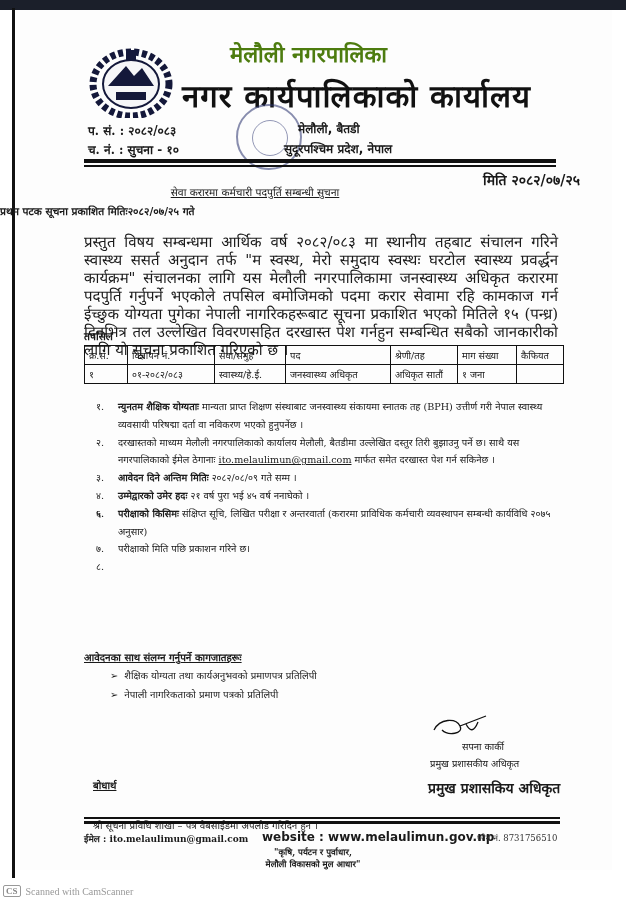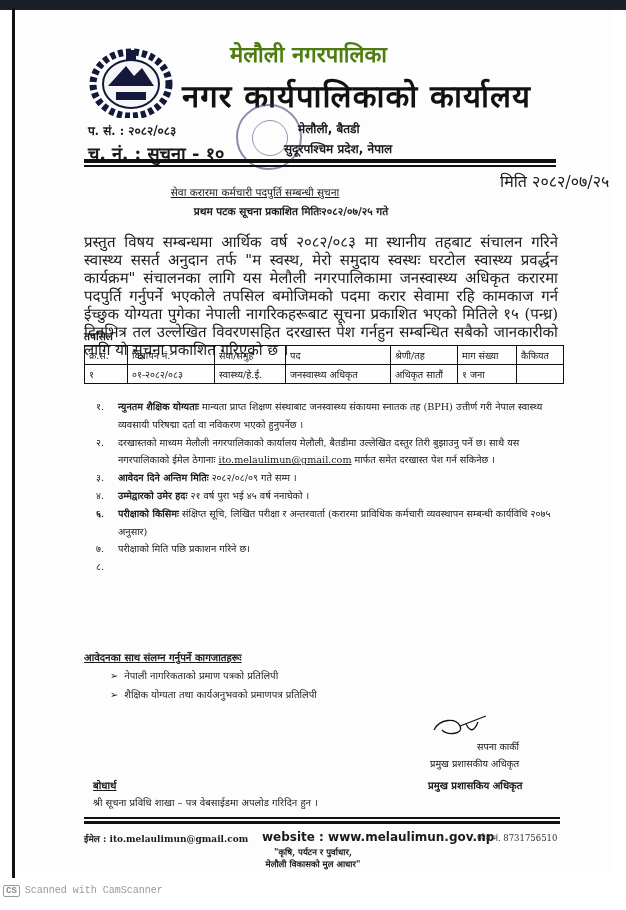--- a/index.html
+++ b/index.html
@@ -12,63 +12,63 @@
   .topband { position:absolute; left:0; top:0; width:626px; height:10px; background:#1b1f2a; }
   .leftline { position:absolute; left:12px; top:8px; width:3px; height:870px; background:#111; }
   .paper { position:absolute; left:16px; top:10px; width:596px; height:860px; background:#fdfdfd; }
 
   .emblem { position:absolute; left:86px; top:44px; width:90px; height:74px; }
   .title1 { position:absolute; left:230px; top:38px; font-size:22px; font-weight:bold; font-family:"DejaVu Sans", sans-serif; color:#4d7c0f; }
   .title2 { position:absolute; left:182px; top:74px; font-size:31px; font-weight:bold; font-family:"DejaVu Sans", sans-serif; color:#111; letter-spacing:1px; }
   .stamp { position:absolute; left:236px; top:104px; width:62px; height:62px; border:2px solid rgba(40,50,110,0.55); border-radius:50%; }
   .stamp-inner { position:absolute; left:14px; top:14px; width:34px; height:34px; border:1.5px solid rgba(40,50,110,0.5); border-radius:50%; }
   .ref1 { position:absolute; left:88px; top:122px; font-size:12px; font-weight:bold; }
-  .ref2 { position:absolute; left:88px; top:141px; font-size:18px; font-weight:bold; }
+  .ref2 { position:absolute; left:88px; top:141px; font-size:12px; font-weight:bold; }
   .addr1 { position:absolute; left:298px; top:120px; font-size:12px; font-weight:bold; font-family:"DejaVu Sans", sans-serif; }
   .addr2 { position:absolute; left:284px; top:140px; font-size:12px; font-weight:bold; font-family:"DejaVu Sans", sans-serif; }
   .rule-thick { position:absolute; left:84px; top:159px; width:472px; height:4px; background:#111; }
   .rule-thin { position:absolute; left:84px; top:165px; width:472px; height:1.5px; background:#111; }
-  .date { position:absolute; left:500px; top:170px; font-size:16px; }
+  .date { position:absolute; left:483px; top:170px; font-size:14px;font-weight:bold; }
 
   .subject { position:absolute; left:0; width:510px; top:185px; text-align:center; font-size:10.5px; text-decoration:underline; }
-  .pubdate { position:absolute; left:0; width:582px; top:204px; text-align:center; font-size:10.5px; font-weight:bold; }
+  .pubdate { position:absolute; left:0; width:582px; top:204px; text-align:left; font-size:10.5px; font-weight:bold; }
 
   .para { position:absolute; left:84px; top:233px; width:474px; font-size:15px; line-height:18px; text-align:justify; }
   .tapasil { position:absolute; left:84px; top:329px; font-size:10.5px; font-weight:bold; }
 
   table.notice { position:absolute; left:84px; top:345px; width:480px; border-collapse:collapse; font-size:9.5px; }
   table.notice td, table.notice th { border:1px solid #111; padding:2px 4px; height:14px; text-align:left; font-weight:normal; }
 
   .items { position:absolute; left:96px; top:398px; width:470px; font-size:9.6px; line-height:17.8px; }
   .item { position:relative; padding-left:22px; }
   .item .num { position:absolute; left:0; top:0; }
   .item b { font-weight:bold; }
   .email-u { text-decoration:underline;margin-top:22px; }
 
   .attach-head { position:absolute; left:84px; top:650px; font-size:10px; font-weight:bold; text-decoration:underline; }
   .attach-list { position:absolute; left:110px; top:667px; font-size:9.8px; line-height:18.5px; }
   .attach-list .arrow { margin-right:6px; }
 
   .signature { position:absolute; left:430px; top:712px; width:60px; height:30px; }
-  .sig-name { position:absolute; left:462px; top:740px; font-size:9.5px;margin-left:15px; }
+  .sig-name { position:absolute; left:462px; top:740px; font-size:9.5px; }
   .sig-title1 { position:absolute; left:430px; top:757px; font-size:9.5px; }
-  .sig-title2 { position:absolute; left:428px; top:778px; font-size:10px; font-weight:bold; font-family:"DejaVu Sans", sans-serif; }
+  .sig-title2 { position:absolute; left:428px; top:778px; font-size:14px; font-weight:bold; font-family:"DejaVu Sans", sans-serif; }
 
   .cc-head { position:absolute; left:93px; top:778px; font-size:10px; font-weight:bold; text-decoration:underline; }
-  .cc-text { position:absolute; left:93px; top:796px; font-size:9.8px; }
+  .cc-text { position:absolute; left:93px; top:819px; font-size:9.8px; }
 
   .rule-foot1 { position:absolute; left:84px; top:817px; width:476px; height:1.5px; background:#111; }
   .rule-foot2 { position:absolute; left:84px; top:821px; width:476px; height:3px; background:#111; }
   .foot-email { position:absolute; left:84px; top:832px; font-size:9px; font-weight:bold; }
   .foot-web { position:absolute; left:262px; top:830px; font-size:12px; font-weight:bold; font-family:"DejaVu Sans", sans-serif; }
   .foot-phone { position:absolute; left:477px; top:832px; font-size:8.5px; color:#333; }
   .slogan1 { position:absolute; left:0; width:626px; top:846px; text-align:center; font-size:8.5px; font-weight:bold; }
   .slogan2 { position:absolute; left:0; width:626px; top:858px; text-align:center; font-size:8.5px; font-weight:bold; }
 
-  .cs { position:absolute; left:3px; top:885px; font-family:Liberation Mono, monospace; font-size:10px; color:#999; display:flex; align-items:flex-start; }
+  .cs { position:absolute; left:3px; top:885px; font-family:Liberation Serif, serif; font-size:10px; color:#999; display:flex; align-items:center; }
   .cs-logo { border:1.5px solid #999; border-radius:2px; font-size:9px; padding:0 2px; margin-right:5px; color:#888; font-weight:bold; }
 </style>
 </head>
 <body>
 
 <div class="topband"></div>
 <div class="leftline"></div>
 <div class="paper"></div>
 
 <svg class="emblem" viewBox="0 0 90 74">
@@ -148,22 +148,22 @@
     <span class="num">७.</span>
     <span>परीक्षाको मिति पछि प्रकाशन गरिने छ।</span>
   </div>
   <div class="item">
     <span class="num">८.</span>
   </div>
 </div>
 
 <div class="attach-head">आवेदनका साथ संलग्न गर्नुपर्ने कागजातहरूः</div>
 <div class="attach-list">
+  <div><span class="arrow">➢</span><span>शैक्षिक योग्यता तथा कार्यअनुभवको प्रमाणपत्र प्रतिलिपी</span></div>
   <div><span class="arrow">➢</span><span>नेपाली नागरिकताको प्रमाण पत्रको प्रतिलिपी</span></div>
-  <div><span class="arrow">➢</span><span>शैक्षिक योग्यता तथा कार्यअनुभवको प्रमाणपत्र प्रतिलिपी</span></div>
 </div>
 
 <svg class="signature" viewBox="0 0 60 30">
   <path d="M4 18 C10 6, 26 6, 30 14 C34 22, 18 24, 12 18 M30 14 L56 4 M36 12 C40 20, 44 20, 48 10" fill="none" stroke="#111" stroke-width="1.3"></path>
 </svg>
 <div class="sig-name">सपना कार्की</div>
 <div class="sig-title1">प्रमुख प्रशासकीय अधिकृत</div>
 <div class="sig-title2">प्रमुख प्रशासकिय अधिकृत</div>
 
 <div class="cc-head">बोधार्थ</div>

